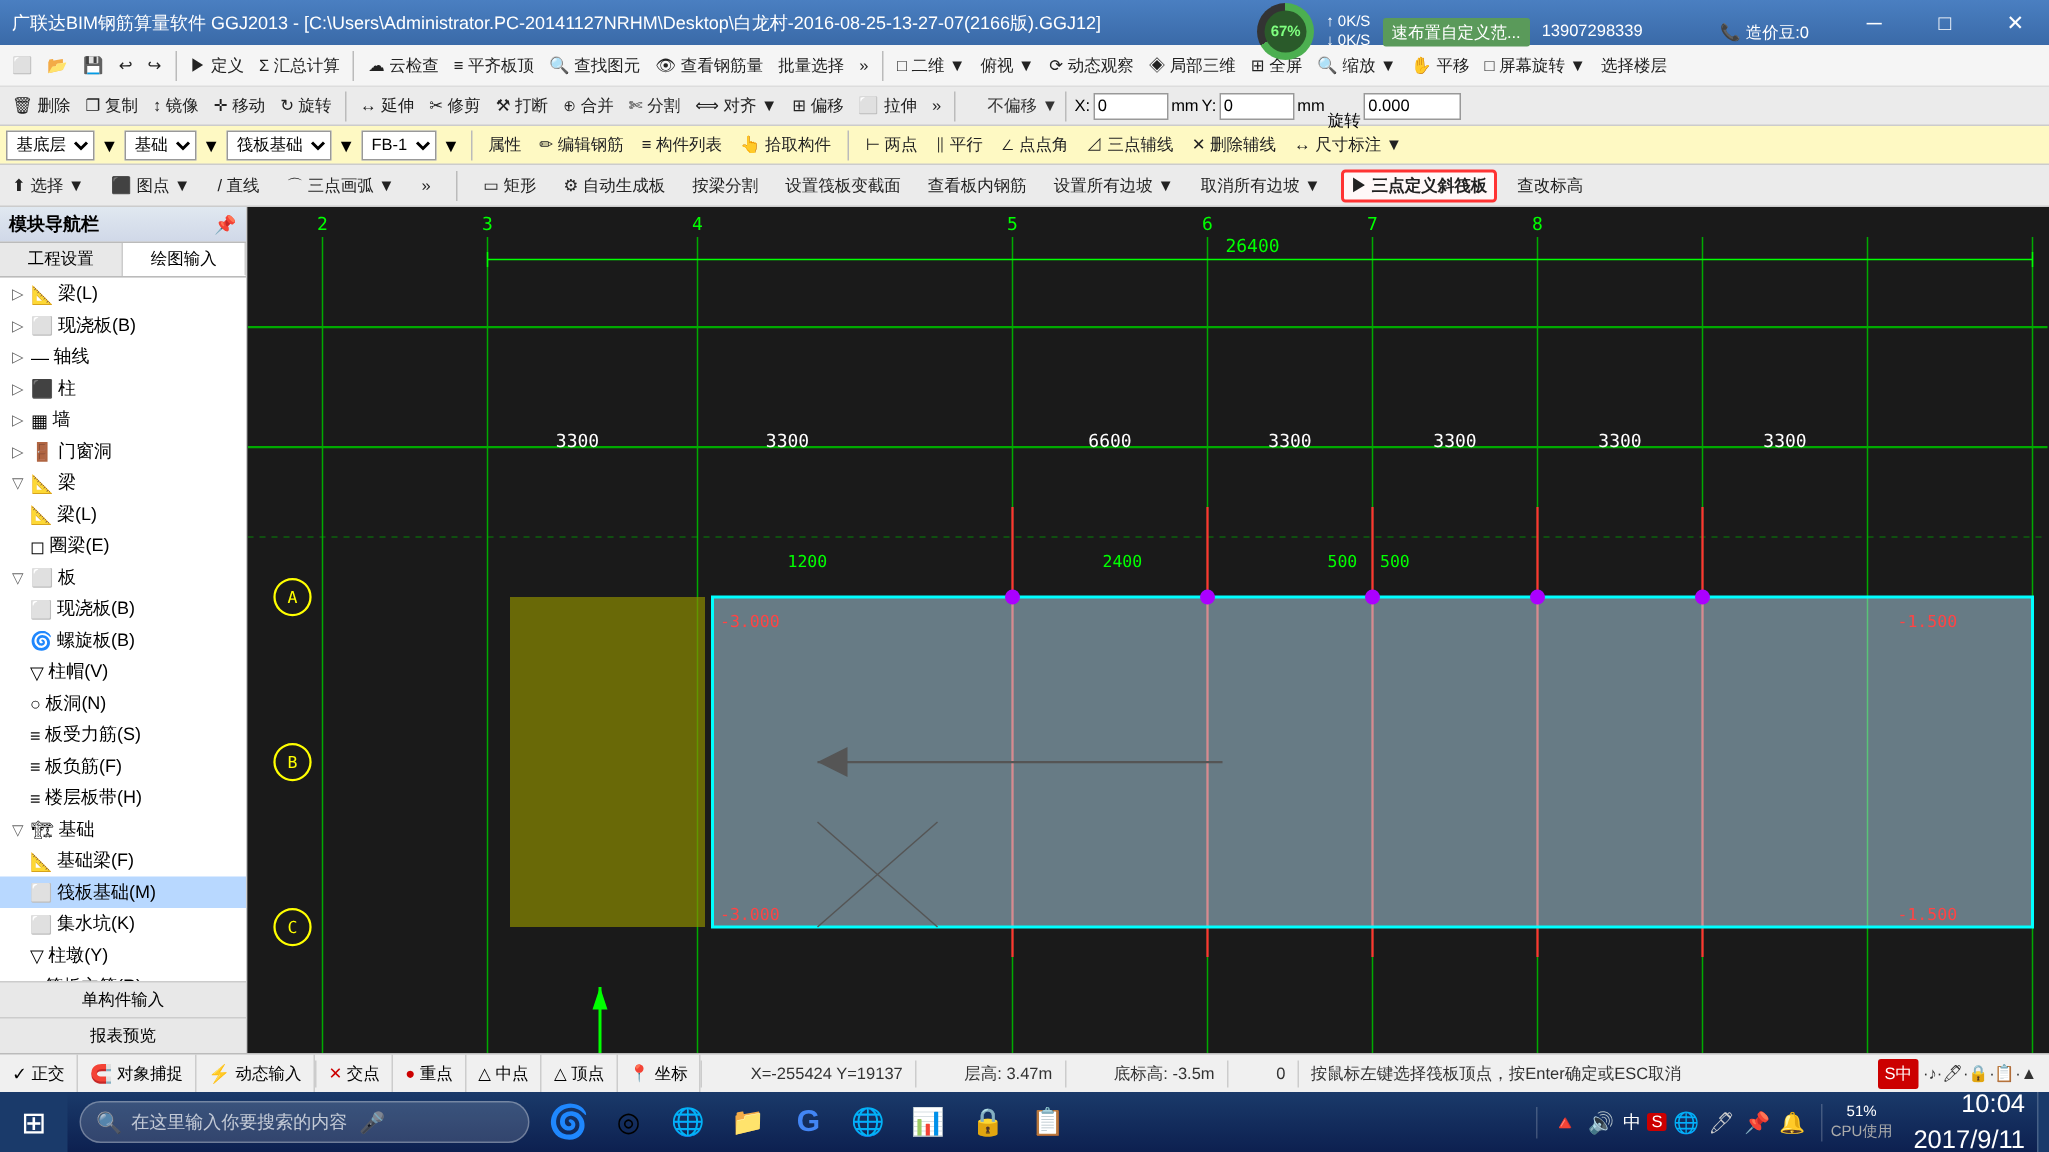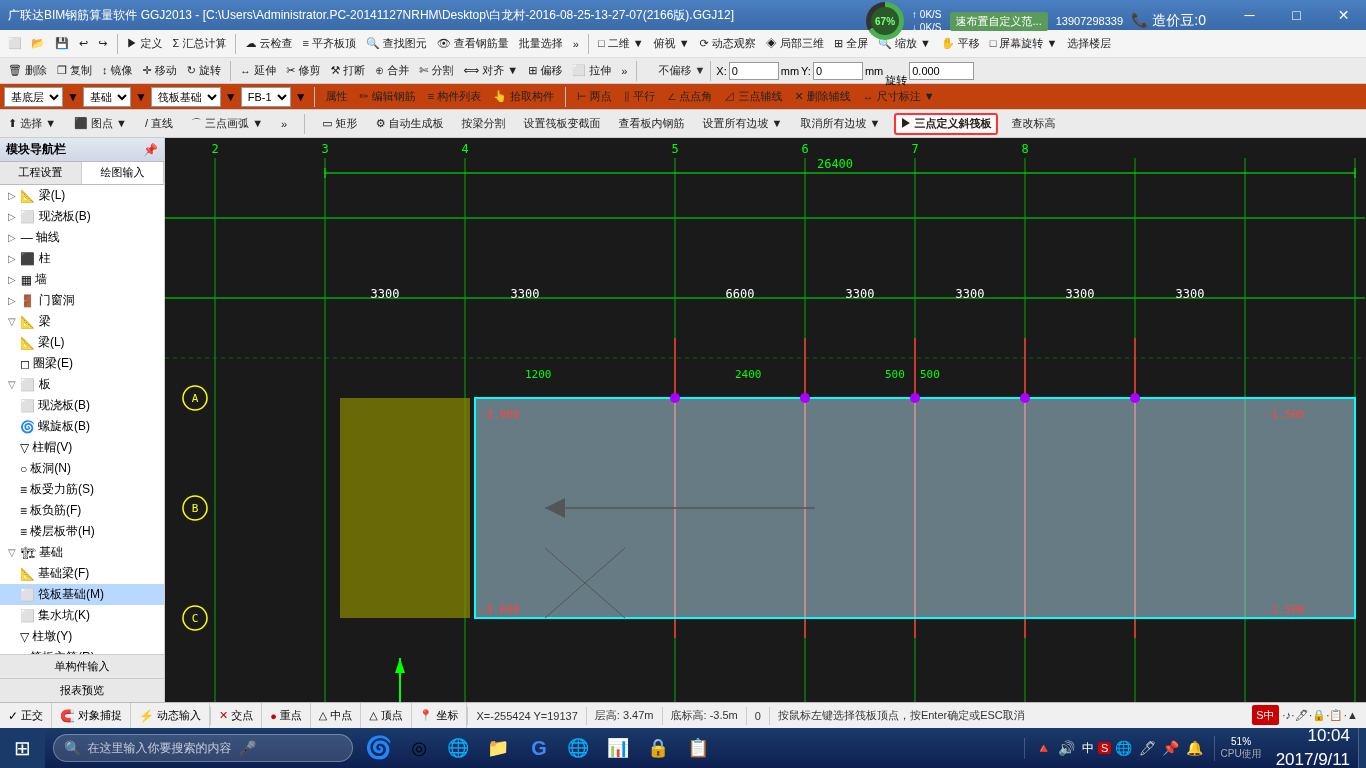--- a/index.html
+++ b/index.html
@@ -87,21 +87,21 @@
       border-bottom: 1px solid #ccc;
     }
 
     
     .toolbar-row4 {
       height: 26px;
       display: flex;
       align-items: center;
       padding: 0 4px;
       gap: 4px;
-      background: #c2410c;
+      background: #fef9c3;
       border-bottom: 1px solid #ccc;
     }
 
     .layer-select {
       height: 20px;
       font-size: 11px;
       background: #fff;
       border: 1px solid #999;
       padding: 0 2px;
     }
@@ -200,20 +200,21 @@
       cursor: pointer;
       border-right: 1px solid #ccc;
       gap: 3px;
     }
     .status-icon { font-size: 12px; }
     .status-divider { width: 1px; height: 18px; background: #ccc; }
     .status-coords {
       padding: 0 8px;
       font-size: 11px;
       color: #333;
+      margin-left: 24px;
     }
     .status-msg {
       flex: 1;
       padding: 0 8px;
       font-size: 11px;
       color: #333;
     }
 
     
     .taskbar {
@@ -325,21 +326,21 @@
     <div class="top-status">
       <div class="cpu-circle">
         <div class="cpu-inner">67%</div>
       </div>
       <div class="speed-info">
         <div>↑ 0K/S</div>
         <div>↓ 0K/S</div>
       </div>
       <button class="speed-btn">速布置自定义范...</button>
       <span style="color:#fff;font-size:11px;">13907298339</span>
-      <span style="color:#fff;font-size:14px;">📞 造价豆:0</span>
+      <span style="color:#fff;font-size:11px;margin-left:44px;">📞 造价豆:0</span>
     </div>
     <div class="win-controls">
       <div class="win-btn">─</div>
       <div class="win-btn">□</div>
       <div class="win-btn close">✕</div>
     </div>
   </div>
 
   <div class="toolbars-section">
 

